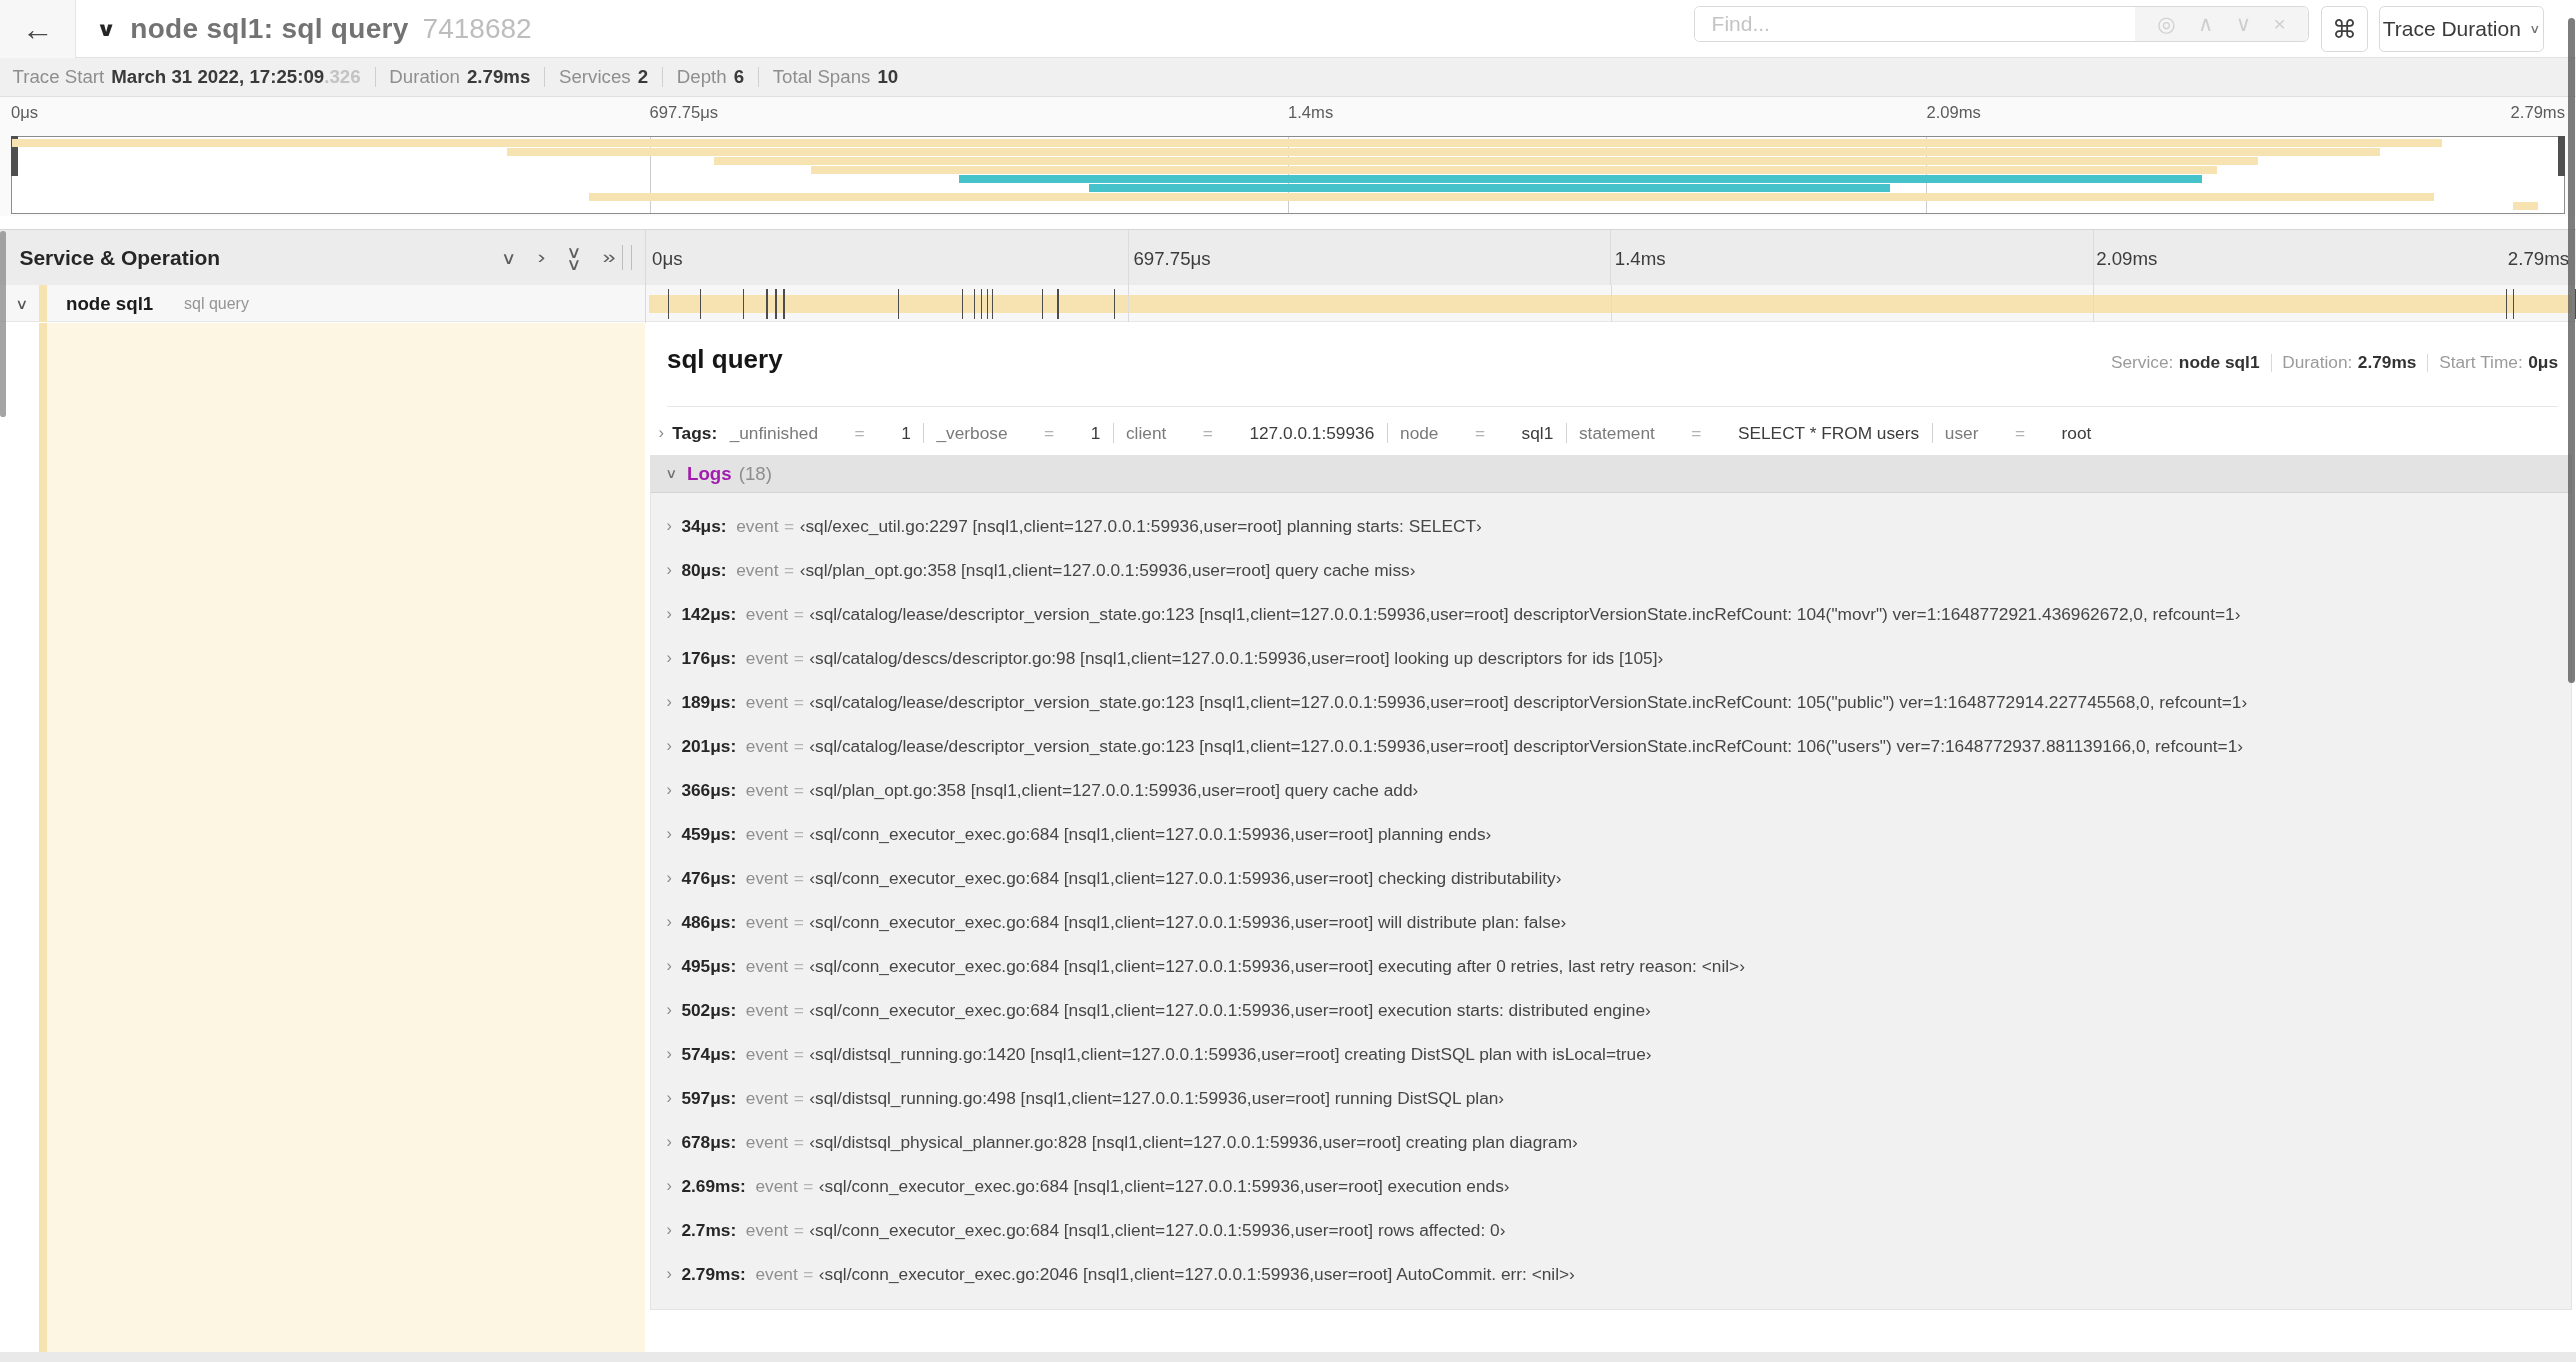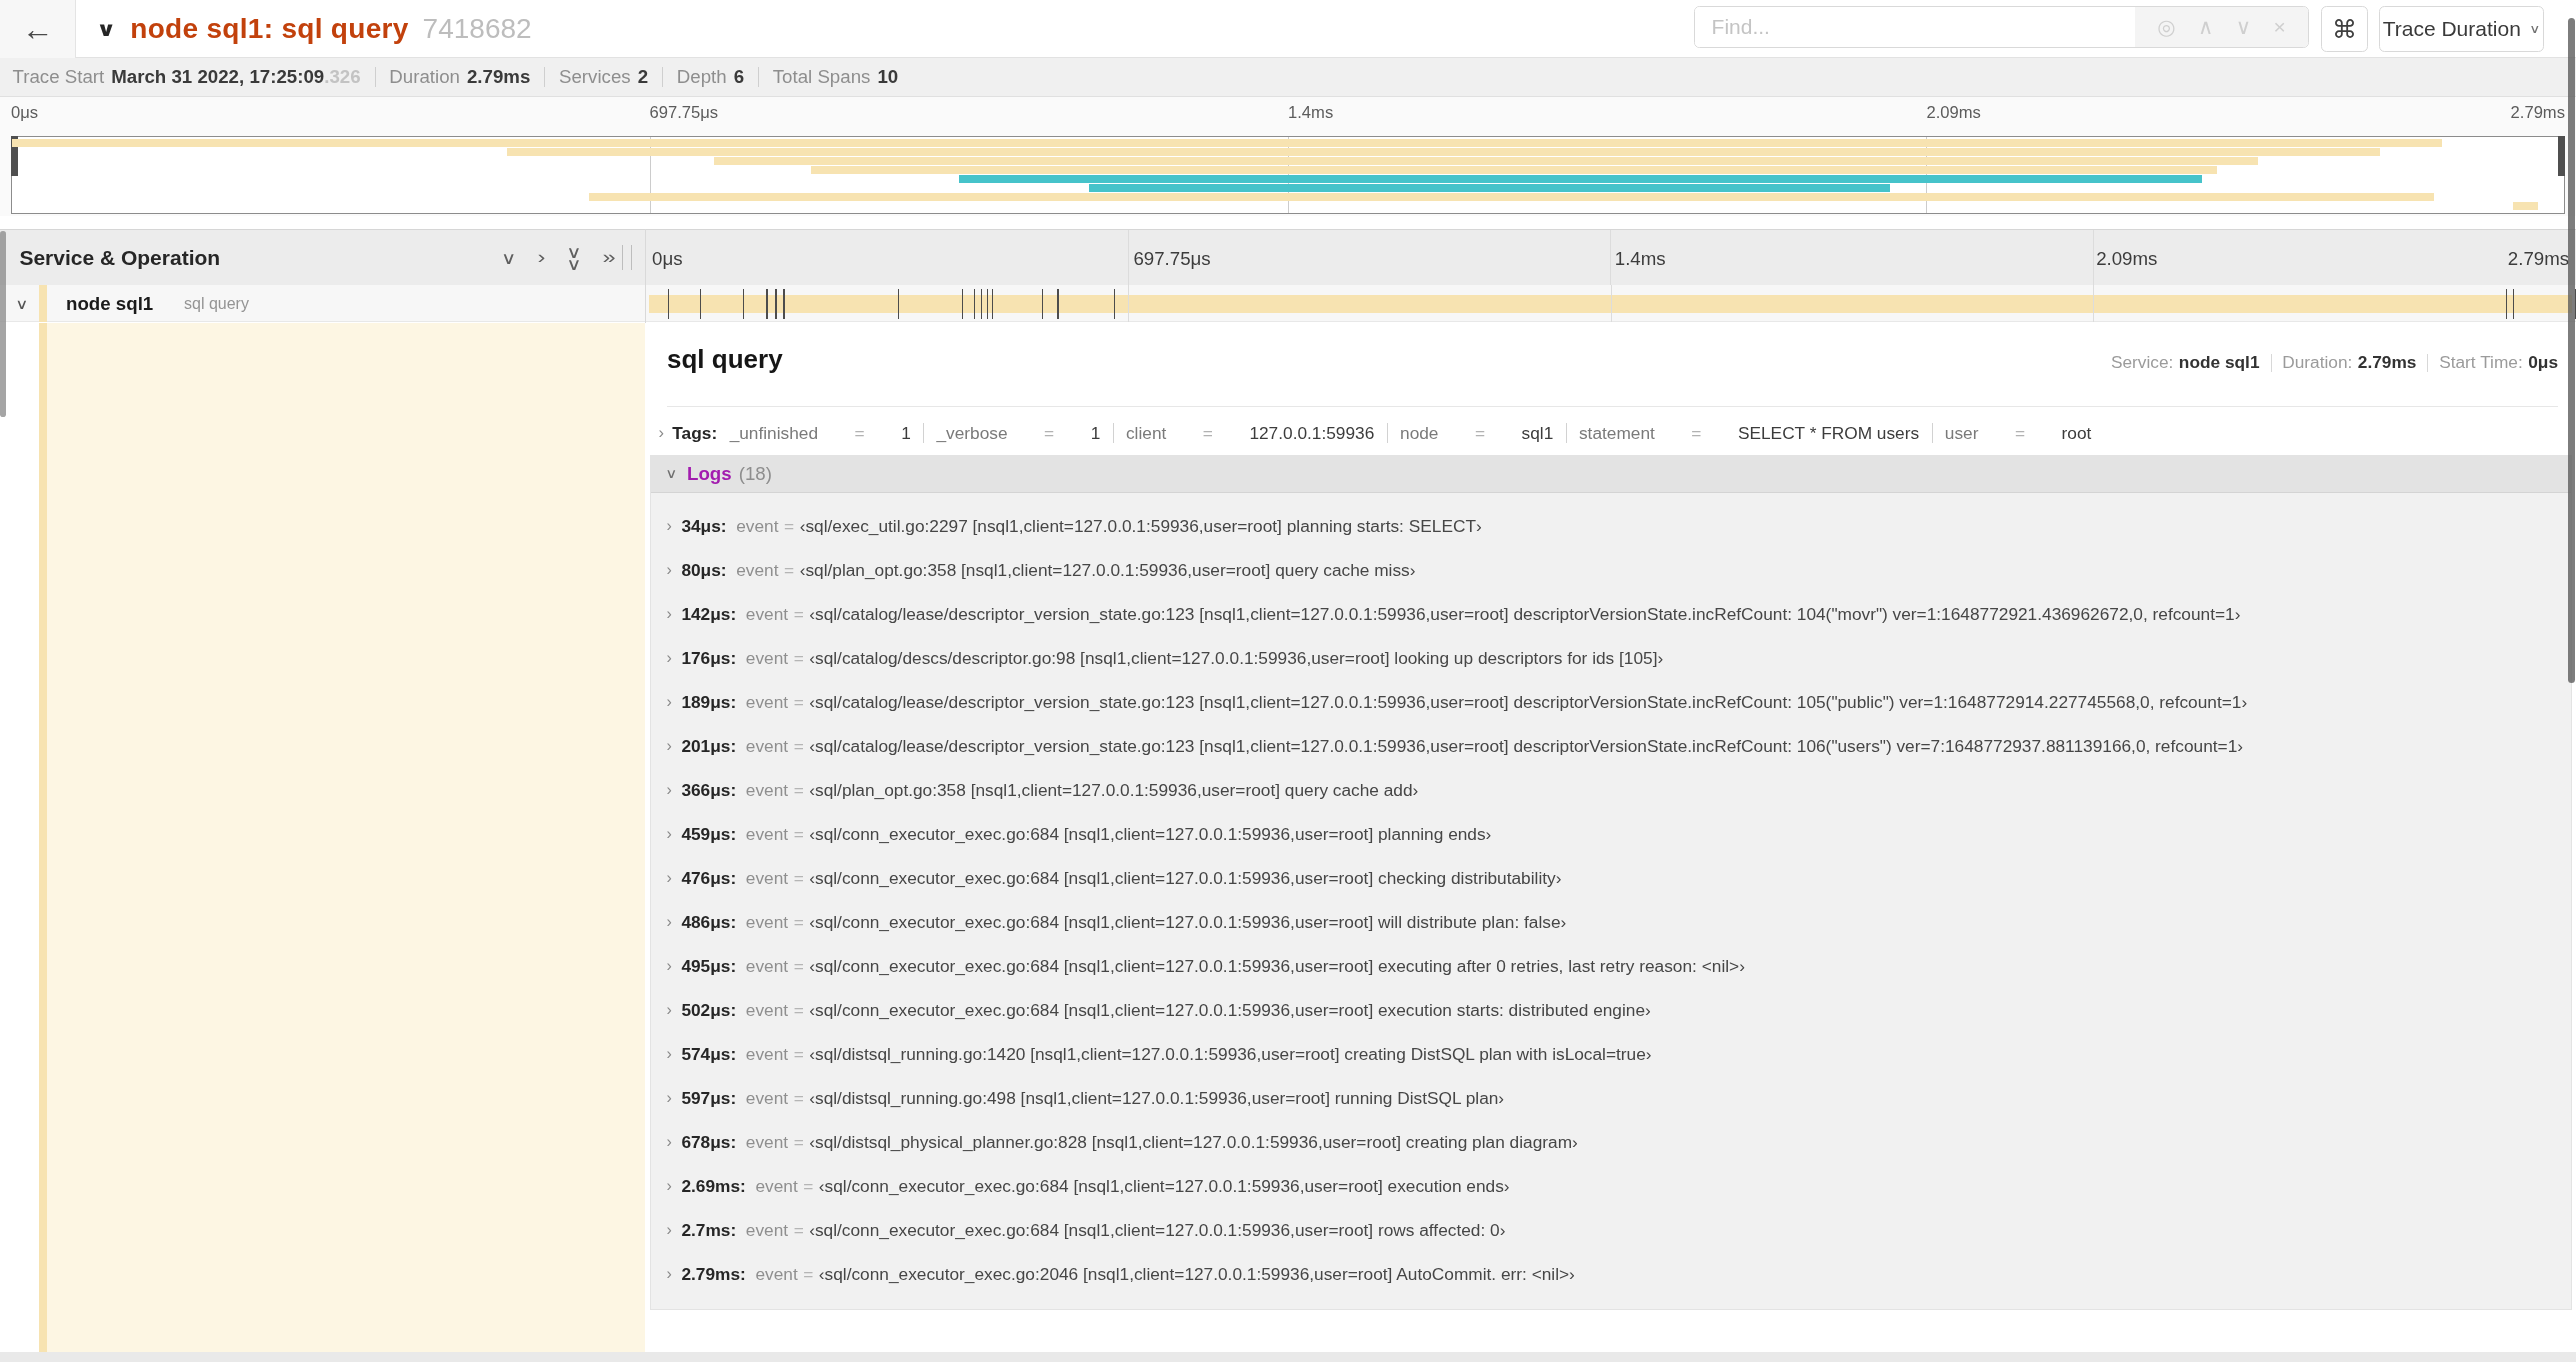--- a/index.html
+++ b/index.html
@@ -6,23 +6,23 @@
   html,body { width:2576px; height:1363px; }
   body {
     font-family:"Liberation Sans","DejaVu Sans",sans-serif;
     background:#fff; position:relative; overflow:hidden; color:#2a2a2a;
   }
   
   .app-header { position:absolute; left:0; top:0; width:2576px; height:58px; background:#fff; border-bottom:0.7px solid #e2e2e2; }
   .back-btn { position:absolute; left:0; top:0; width:76px; height:58px; background:#f7f7f7; border-right:0.7px solid #e4e4e4; display:flex; align-items:center; justify-content:center; font-size:32px; color:#4a4a4a; cursor:pointer; }
   .title-group { position:absolute; left:96px; top:0; height:58px; display:flex; align-items:center; gap:14px; }
   .title-chevron { font-size:25px; font-weight:700; color:#262626; transform:scaleY(.8); cursor:pointer; }
-  .trace-title { font-size:28px; font-weight:700; color:#c2410c; letter-spacing:0.3px; }
+  .trace-title { font-size:28px; font-weight:700; color:#737373; letter-spacing:0.3px; }
   .trace-id { font-size:28px; color:#bdbdbd; }
-  .find-wrap { position:absolute; left:1694px; top:6.2px; width:615px; height:42px; border:0.7px solid #d9d9d9; border-radius:5.5px; display:flex; overflow:hidden; background:#fff; }
+  .find-wrap { position:absolute; left:1694px; top:6.2px; width:615px; height:36px; border:0.7px solid #d9d9d9; border-radius:5.5px; display:flex; overflow:hidden; background:#fff; }
   .find-input { flex:1; border:0; outline:none; font-size:21px; padding-left:16.6px; color:#444; background:#fff; font-family:inherit; }
   .find-input::placeholder { color:#c4c4c4; }
   .find-icons { width:173px; background:#f4f4f4; display:flex; align-items:center; justify-content:space-evenly; color:#cfcfcf; font-size:21px; }
   .find-icons span { cursor:pointer; }
   .sq-btn { position:absolute; top:6.2px; width:47px; height:46px; border:0.7px solid #d9d9d9; border-radius:5.5px; background:#fff; display:flex; align-items:center; justify-content:center; font-size:25px; color:#3f3f3f; cursor:pointer; }
   .cmd-btn { left:2321px; }
   .view-btn { position:absolute; left:2379px; top:6.2px; width:165px; height:46px; border:0.7px solid #d9d9d9; border-radius:5.5px; background:#fff; display:flex; align-items:center; justify-content:center; gap:8.3px; font-size:21px; color:#3a3a3a; cursor:pointer; }
   .view-btn .vchev { font-size:15.2px; color:#707070; transform:scaleY(.8); }
   
   .summary-bar { position:absolute; left:0; top:58px; width:2576px; height:39px; background:#f0f0f0; border-bottom:0.7px solid #e0e0e0; display:flex; align-items:center; padding-left:12.5px; font-size:18.7px; }

